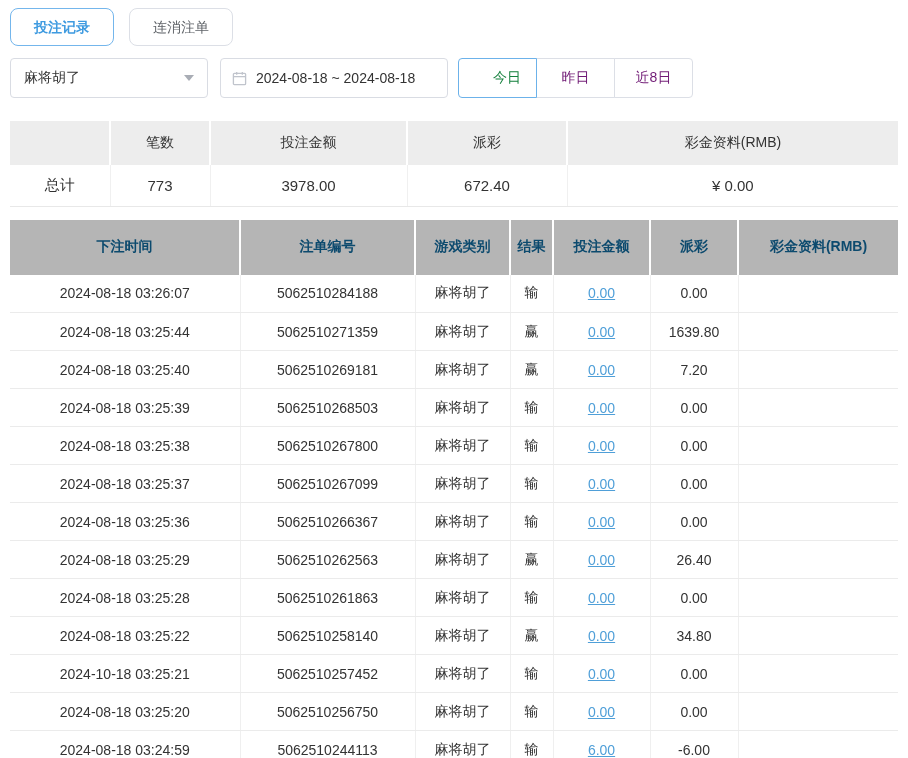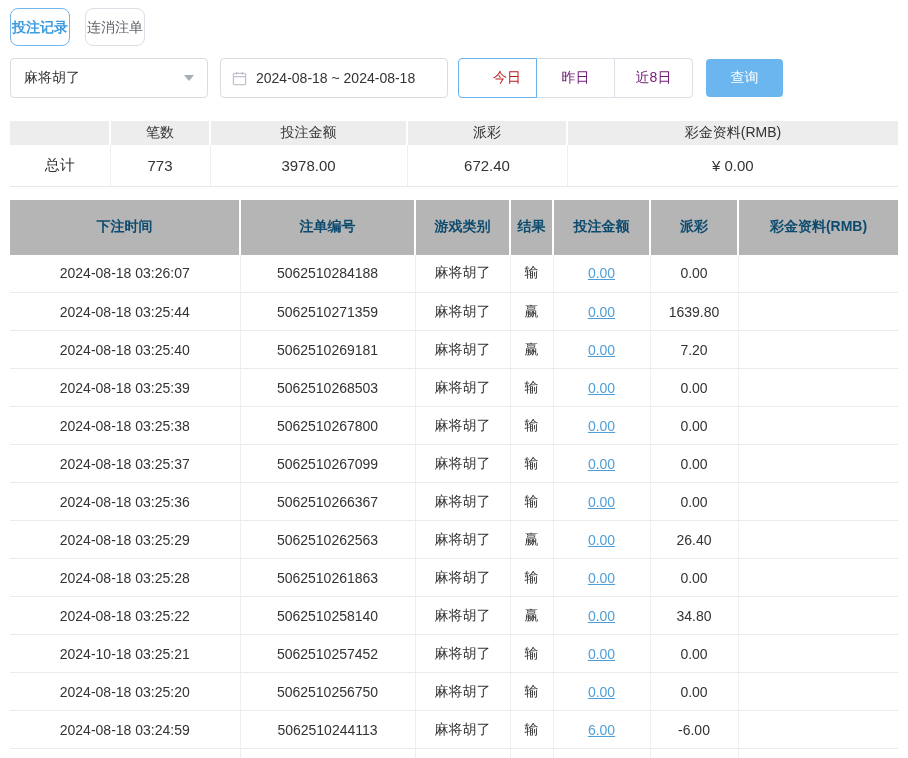--- a/index.html
+++ b/index.html
@@ -3,21 +3,21 @@
 <meta charset="utf-8">
 <style>
   * { box-sizing: border-box; margin: 0; padding: 0; }
   html, body { width: 908px; height: 758px; overflow: hidden; background: #fff; }
   body { font-family: "Liberation Sans", sans-serif; color: #333; }
   .page { padding: 8px 10px 0 10px; }
 
   
   .tabs-row { display: flex; align-items: center; margin-bottom: 12px; }
   .tab {
-    height: 38px; line-height: 36px; padding: 0 1px;
+    height: 38px; line-height: 36px; padding: 0 23px;
     border: 1px solid #dcdfe6; border-radius: 8px; background: #fff;
     font-size: 14px; color: #5f6368; margin-right: 15px; cursor: pointer;
   }
   .tab.active { color: #3f9be0; border-color: #74b6ec; font-weight: bold; }
 
   
   .filter-row { display: flex; align-items: center; margin-bottom: 23px; }
   .select {
     width: 198px; height: 40px; border: 1px solid #d9dce3; border-radius: 4px;
     display: flex; align-items: center; justify-content: space-between;
@@ -35,34 +35,34 @@
   }
   .date-input .cal { margin-right: 9px; display: inline-flex; }
   .btn-group { display: inline-flex; margin-right: 13px; }
   .btn-group .qbtn {
     width: 79px; height: 40px; background: #fff; border: 1px solid #dcdfe6;
     font-size: 14px; color: #701a75; cursor: pointer; margin-left: -1px;
     font-family: "Liberation Sans", sans-serif;
   }
   .btn-group .qbtn:first-child { border-radius: 4px 0 0 4px; margin-left: 0; }
   .btn-group .qbtn:last-child { border-radius: 0 4px 4px 0; }
-  .btn-group .qbtn.active { color: #b91c1c; border-color: #6cb2ea; position: relative; z-index: 2; padding-left: 19px; }
+  .btn-group .qbtn.active { color: #15803d; border-color: #6cb2ea; position: relative; z-index: 2; padding-left: 19px; }
   .search-btn {
     width: 77px; height: 38px; background: #6cb6f0; border: none; border-radius: 4px;
     color: #fff; font-size: 14px; cursor: pointer; font-family: "Liberation Sans", sans-serif;
   }
 
   
   table { border-collapse: collapse; table-layout: fixed; width: 888px; }
   th, td { text-align: center; overflow: hidden; white-space: nowrap; }
 
   
   .sum-table { margin-bottom: 13px; }
   .sum-table th {
-    background: #ededed; height: 24px; font-size: 14px; font-weight: normal;
+    background: #ededed; height: 44px; font-size: 14px; font-weight: normal;
     color: #333; border-left: 2px solid #fff;
   }
   .sum-table th:first-child { border-left: none; }
   .sum-table td {
     height: 41px; font-size: 15px; color: #333;
     border-bottom: 1px solid #e8e8e8; border-left: 1px solid #f0f0f0;
   }
   .sum-table td:first-child { border-left: none; }
 
   
@@ -103,21 +103,20 @@
           <line x1="11" y1="1" x2="11" y2="4"></line>
         </svg>
       </span>
       <span>2024-08-18 ~ 2024-08-18</span>
     </div>
     <div class="btn-group">
       <button class="qbtn active">今日</button>
       <button class="qbtn">昨日</button>
       <button class="qbtn">近8日</button>
     </div>
-    <button class="search-btn">查询</button>
   </div>
 
   <table class="sum-table">
     <colgroup>
       <col style="width:100px">
         <col style="width:100px">
         <col style="width:197px">
       <col style="width:160px">
         <col style="width:331px">
     </colgroup>

